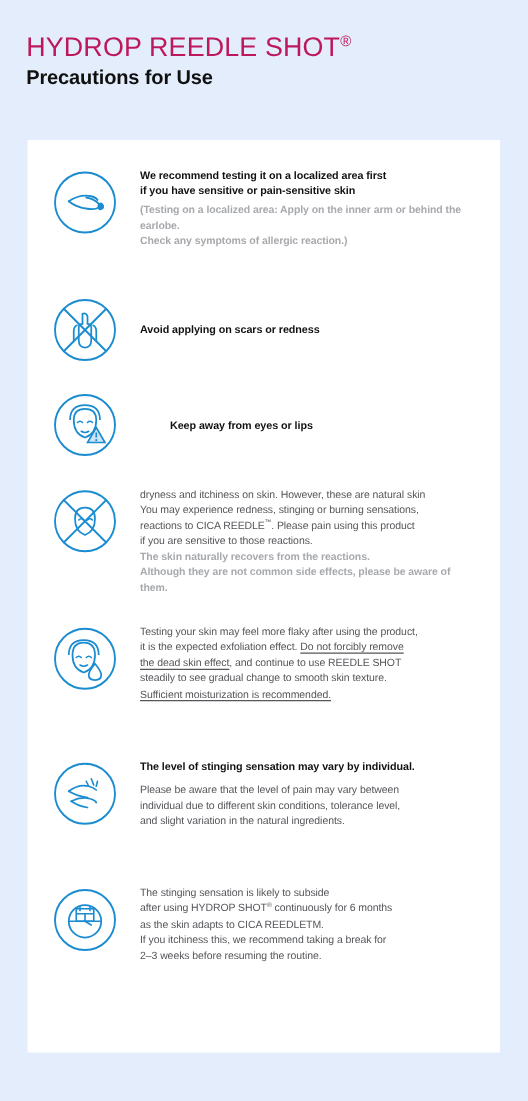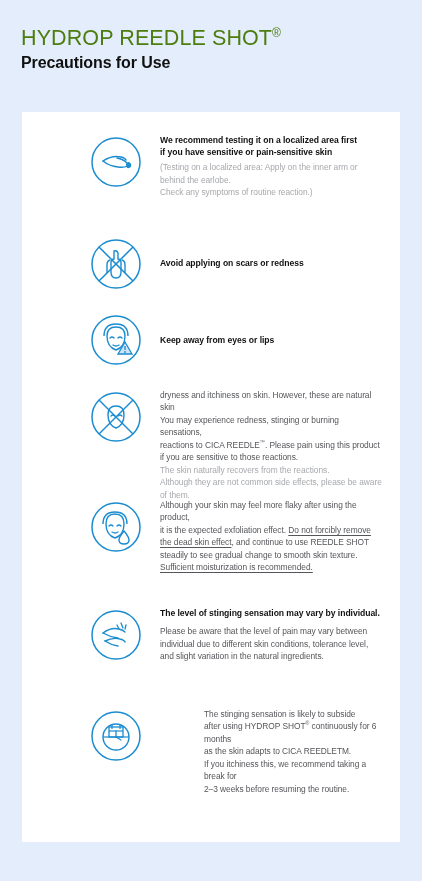--- a/index.html
+++ b/index.html
@@ -9,60 +9,59 @@
     font-family:"Liberation Sans", sans-serif;
     -webkit-font-smoothing:antialiased;
     overflow:hidden;
   }
   #page{position:relative;width:422px;height:881px;}
 
   
   .header{padding:26px 0 0 21px;}
   .header .line1{
     font-size:21.5px;font-weight:300;letter-spacing:.1px;
-    color:#4d7c0f;line-height:1.12;white-space:nowrap;
+    color:#be185d;line-height:1.12;white-space:nowrap;
   }
   .header .line1 sup{font-size:.56em;vertical-align:super;}
   .header .line2{
     font-size:16px;font-weight:bold;letter-spacing:-.1px;
     color:#101010;line-height:1.18;margin-top:4px;
   }
 
   
   .card{
     position:absolute;left:22px;top:112px;
     width:378px;height:730px;
     background:#ffffff;
   }
 
   .rows{padding:22px 0 0 0;}
   .row{
     display:flex;align-items:flex-start;
     padding:0 14px 0 16px;
     box-sizing:border-box;
-    margin-left:48px;
   }
   .icon-cell{
     flex:0 0 60px;
     display:flex;justify-content:center;
     padding-top:2px;
   }
   .icon-cell svg{display:block;}
   .text-cell{flex:1 1 auto;padding-left:14px;padding-right:4px;}
 
   .t-bold{
     font-size:8.6px;font-weight:bold;color:#111111;
     line-height:1.42;letter-spacing:-.05px;
   }
   .t-body{
     font-size:8.4px;font-weight:400;color:#55565a;
     line-height:1.48;letter-spacing:-.05px;
   }
   .t-muted{
-    font-size:8.4px;font-weight:400;color:#a7a9ad;
+    font-size:8.4px;font-weight:700;color:#a7a9ad;
     line-height:1.48;letter-spacing:-.05px;
   }
   .t-body u,.t-bold u{text-decoration:underline;text-underline-offset:1.5px;}
   .gap-sm{margin-top:3px;}
   .gap-md{margin-top:6px;}
   sup.tm{font-size:.62em;vertical-align:super;}
   .mid{align-items:center;}
   .mid .icon-cell{padding-top:0;}
 </style>
 </head>
@@ -87,41 +86,41 @@
             <path d="M13 25 q9 -6 18 -4 q4 1 5 3" fill="none" stroke="#1b8cd0" stroke-width="1.5" stroke-linecap="round"></path>
             <path d="M13 25 q6 5 15 6 q6 1 9 -1" fill="none" stroke="#1b8cd0" stroke-width="1.5" stroke-linecap="round"></path>
             <path d="M27 22 q6 1 10 5 q2 2 1 4" fill="none" stroke="#1b8cd0" stroke-width="1.5" stroke-linecap="round"></path>
             <path d="M36 28 q3 -4 5 0 q1 3 -2 4 q-3 1 -3 -4z" fill="#1b8cd0"></path>
           </svg>
         </div>
         <div class="text-cell">
           <div class="t-bold">We recommend testing it on a localized area first</div>
           <div class="t-bold">if you have sensitive or pain-sensitive skin</div>
           <div class="t-muted gap-sm">(Testing on a localized area: Apply on the inner arm or behind the earlobe.</div>
-          <div class="t-muted">Check any symptoms of routine reaction.)</div>
+          <div class="t-muted">Check any symptoms of allergic reaction.)</div>
         </div>
       </div>
 
       <div class="row mid" style="height:75px;">
         <div class="icon-cell">
           <svg width="52" height="52" viewBox="0 0 52 52">
             <circle cx="26" cy="26" r="24" fill="none" stroke="#1b8cd0" stroke-width="1.5"></circle>
             <path d="M24 13 q3 -1 4 2 l0 6 q3 0 3 3 l0 10 q0 6 -5 6 q-5 0 -5 -6 l0 -10 q0 -3 3 -3z" fill="none" stroke="#1b8cd0" stroke-width="1.4"></path>
             <path d="M20 22 q-3 1 -3 5 l0 8" fill="none" stroke="#1b8cd0" stroke-width="1.4"></path>
             <path d="M32 22 q3 1 3 5 l0 8" fill="none" stroke="#1b8cd0" stroke-width="1.4"></path>
             <line x1="9" y1="9" x2="43" y2="43" stroke="#1b8cd0" stroke-width="1.5"></line>
             <line x1="43" y1="9" x2="9" y2="43" stroke="#1b8cd0" stroke-width="1.5"></line>
           </svg>
         </div>
         <div class="text-cell">
           <div class="t-bold">Avoid applying on scars or redness</div>
         </div>
       </div>
 
-      <div class="row mid" style="height:78px;">
+      <div class="row mid" style="height:78px;gap:24px;">
         <div class="icon-cell">
           <svg width="52" height="52" viewBox="0 0 52 52">
             <circle cx="26" cy="26" r="24" fill="none" stroke="#1b8cd0" stroke-width="1.5"></circle>
             <path d="M17 22 q0 -9 9 -9 q9 0 9 9 q0 11 -9 14 q-9 -3 -9 -14z" fill="none" stroke="#1b8cd0" stroke-width="1.4"></path>
             <path d="M14 22 q0 -12 12 -12 q12 0 12 12" fill="none" stroke="#1b8cd0" stroke-width="1.4"></path>
             <path d="M20 24 q2 -2 4 0" fill="none" stroke="#1b8cd0" stroke-width="1.3" stroke-linecap="round"></path>
             <path d="M28 24 q2 -2 4 0" fill="none" stroke="#1b8cd0" stroke-width="1.3" stroke-linecap="round"></path>
             <path d="M23 31 q3 2 6 0" fill="none" stroke="#1b8cd0" stroke-width="1.3" stroke-linecap="round"></path>
             <path d="M35 28 l7 12 l-14 0z" fill="#cfe5f5" stroke="#1b8cd0" stroke-width="1.3"></path>
             <line x1="35" y1="32" x2="35" y2="36" stroke="#1b8cd0" stroke-width="1.3"></line>
@@ -160,21 +159,21 @@
             <circle cx="26" cy="26" r="24" fill="none" stroke="#1b8cd0" stroke-width="1.5"></circle>
             <path d="M16 23 q0 -10 9 -10 q9 0 9 10 q0 11 -9 14 q-9 -3 -9 -14z" fill="none" stroke="#1b8cd0" stroke-width="1.4"></path>
             <path d="M13 23 q0 -12 12 -12 q12 0 12 12" fill="none" stroke="#1b8cd0" stroke-width="1.4"></path>
             <path d="M19 25 q2 -2 4 0" fill="none" stroke="#1b8cd0" stroke-width="1.3" stroke-linecap="round"></path>
             <path d="M27 25 q2 -2 4 0" fill="none" stroke="#1b8cd0" stroke-width="1.3" stroke-linecap="round"></path>
             <path d="M22 31 q3 2 6 0" fill="none" stroke="#1b8cd0" stroke-width="1.3" stroke-linecap="round"></path>
             <path d="M34 30 q5 6 5 9 q0 4 -5 4 q-5 0 -5 -4 q0 -3 5 -9z" fill="none" stroke="#1b8cd0" stroke-width="1.4"></path>
           </svg>
         </div>
         <div class="text-cell">
-          <div class="t-body">Although your skin may feel more flaky after using the product,</div>
+          <div class="t-body">Testing your skin may feel more flaky after using the product,</div>
           <div class="t-body"><span> it is the expected exfoliation effect. </span><u>Do not forcibly remove</u></div>
           <div class="t-body"><u>the dead skin effect</u><span>, and continue to use REEDLE SHOT</span></div>
           <div class="t-body">steadily to see gradual change to smooth skin texture.</div>
           <div class="t-body"><u>Sufficient moisturization is recommended.</u></div>
         </div>
       </div>
 
       <div class="row" style="height:105px;padding-top:18px;">
         <div class="icon-cell">
           <svg width="52" height="52" viewBox="0 0 52 52">
@@ -189,21 +188,21 @@
           </svg>
         </div>
         <div class="text-cell">
           <div class="t-bold">The level of stinging sensation may vary by individual.</div>
           <div class="t-body gap-md">Please be aware that the level of pain may vary between</div>
           <div class="t-body">individual due to different skin conditions, tolerance level,</div>
           <div class="t-body">and slight variation in the natural ingredients.</div>
         </div>
       </div>
 
-      <div class="row" style="height:110px;padding-top:14px;gap:44px;">
+      <div class="row" style="height:110px;padding-top:14px;">
         <div class="icon-cell">
           <svg width="52" height="52" viewBox="0 0 52 52">
             <circle cx="26" cy="26" r="24" fill="none" stroke="#1b8cd0" stroke-width="1.5"></circle>
             <circle cx="26" cy="27" r="13" fill="none" stroke="#1b8cd0" stroke-width="1.4"></circle>
             <rect x="19" y="17" width="14" height="10" fill="none" stroke="#1b8cd0" stroke-width="1.3"></rect>
             <line x1="19" y1="21" x2="33" y2="21" stroke="#1b8cd0" stroke-width="1.2"></line>
             <line x1="22" y1="15" x2="22" y2="19" stroke="#1b8cd0" stroke-width="1.2"></line>
             <line x1="30" y1="15" x2="30" y2="19" stroke="#1b8cd0" stroke-width="1.2"></line>
             <line x1="26" y1="27" x2="26" y2="21" stroke="#1b8cd0" stroke-width="1.3" stroke-linecap="round"></line>
             <line x1="26" y1="27" x2="31" y2="30" stroke="#1b8cd0" stroke-width="1.3" stroke-linecap="round"></line>

